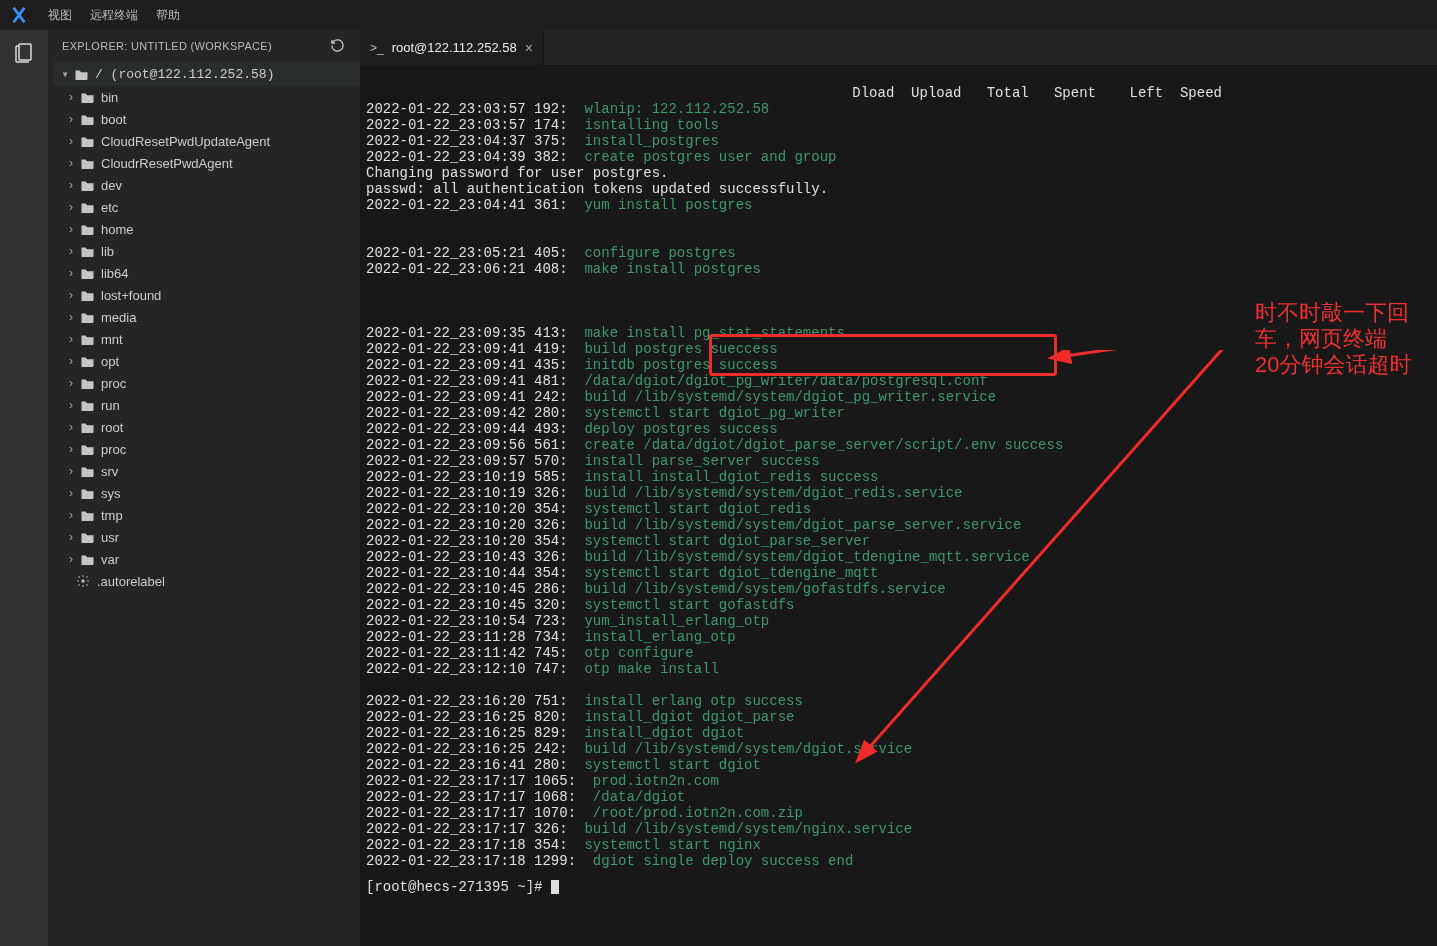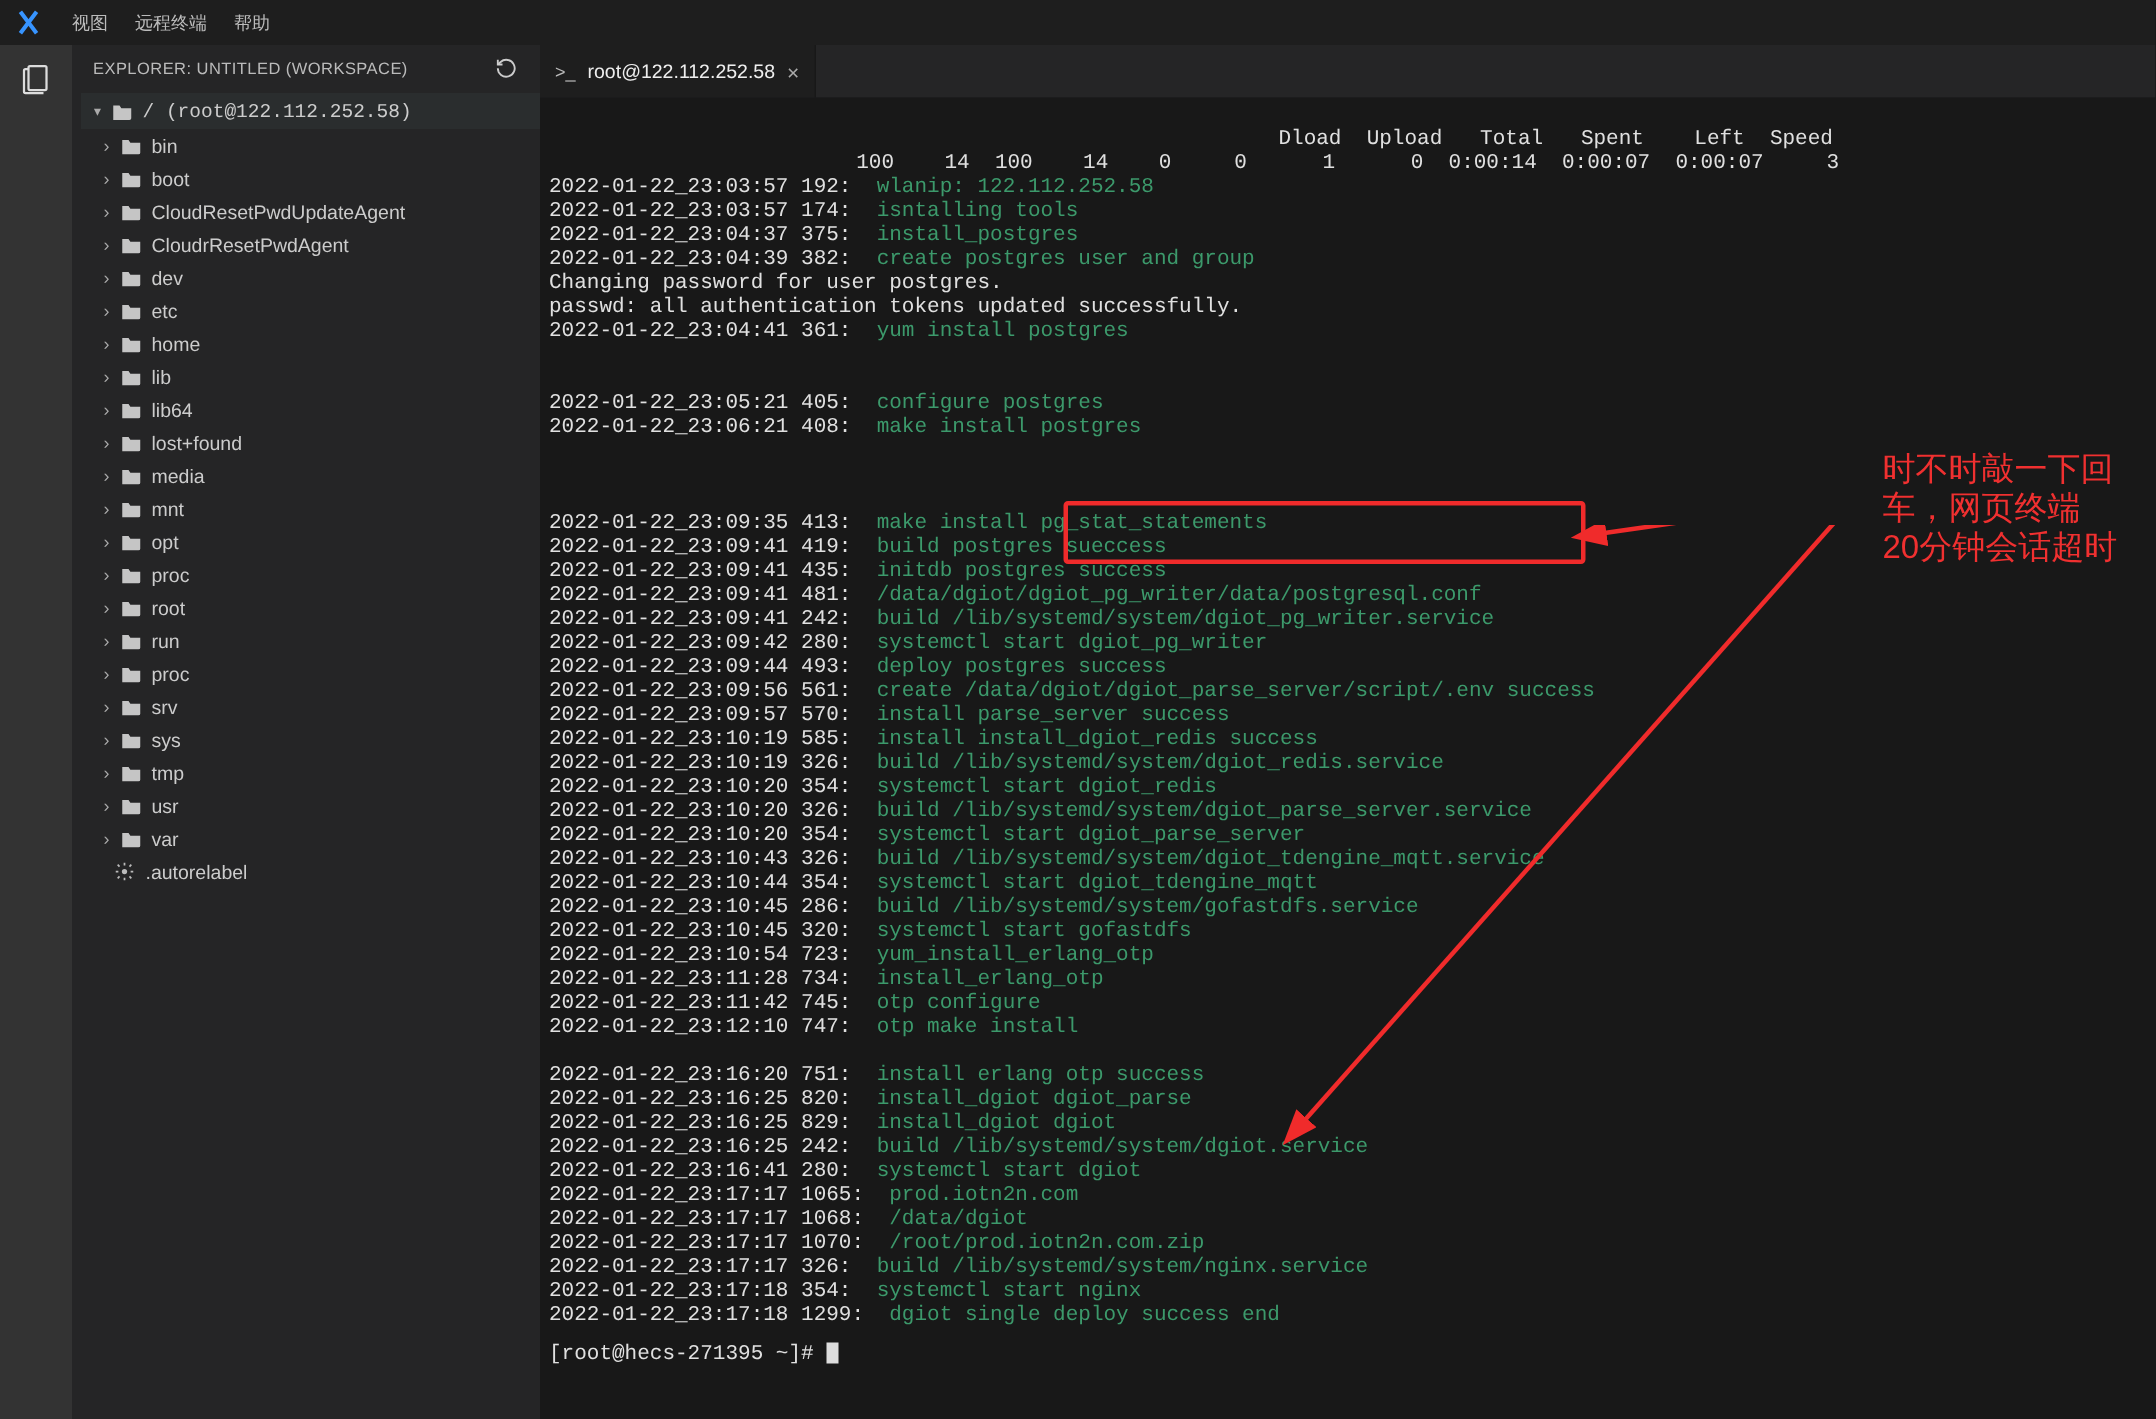--- a/index.html
+++ b/index.html
@@ -210,30 +210,30 @@
             </span>
             <span>proc</span>
           </div>
           <div class="tree-row indent1">
             <span class="chev"></span>
             <span class="fldr">
               <svg width="15" height="12" viewBox="0 0 24 20" fill="#c5c5c5">
                 <path d="M2 4 h7 l2 3 h11 v11 a2 2 0 0 1 -2 2 H2 Z"></path>
               </svg>
             </span>
+            <span>run</span>
+          </div>
+          <div class="tree-row indent1">
+            <span class="chev"></span>
+            <span class="fldr">
+              <svg width="15" height="12" viewBox="0 0 24 20" fill="#c5c5c5">
+                <path d="M2 4 h7 l2 3 h11 v11 a2 2 0 0 1 -2 2 H2 Z"></path>
+              </svg>
+            </span>
             <span>root</span>
-          </div>
-          <div class="tree-row indent1">
-            <span class="chev"></span>
-            <span class="fldr">
-              <svg width="15" height="12" viewBox="0 0 24 20" fill="#c5c5c5">
-                <path d="M2 4 h7 l2 3 h11 v11 a2 2 0 0 1 -2 2 H2 Z"></path>
-              </svg>
-            </span>
-            <span>run</span>
           </div>
           <div class="tree-row indent1">
             <span class="chev"></span>
             <span class="fldr">
               <svg width="15" height="12" viewBox="0 0 24 20" fill="#c5c5c5">
                 <path d="M2 4 h7 l2 3 h11 v11 a2 2 0 0 1 -2 2 H2 Z"></path>
               </svg>
             </span>
             <span>proc</span>
           </div>
@@ -298,21 +298,20 @@
   <div class="editor">
     <div class="tabs">
       <div class="tab">
         <span class="prompt-ic">&gt;_</span>
         <span>root@122.112.252.58</span>
         <span class="tab-close">×</span>
       </div>
     </div>
     <div class="terminal" id="term">
       <div class="term-line w">                                 Dload  Upload   Total   Spent    Left  Speed</div>
-      <div class="term-line w">100    14  100    14    0     0      1      0  0:00:14  0:00:07  0:00:07     3</div>
       <div id="log-lines">
           <div class="term-line"><span class="w">2022-01-22_23:03:57 192:  </span><span class="g">wlanip: 122.112.252.58</span></div>
           <div class="term-line"><span class="w">2022-01-22_23:03:57 174:  </span><span class="g">isntalling tools</span></div>
           <div class="term-line"><span class="w">2022-01-22_23:04:37 375:  </span><span class="g">install_postgres</span></div>
           <div class="term-line"><span class="w">2022-01-22_23:04:39 382:  </span><span class="g">create postgres user and group</span></div>
           <div class="term-line"><span class="w">Changing password for user postgres.</span></div>
           <div class="term-line"><span class="w">passwd: all authentication tokens updated successfully.</span></div>
           <div class="term-line"><span class="w">2022-01-22_23:04:41 361:  </span><span class="g">yum install postgres</span></div>
           <div class="term-line">&nbsp;</div>
           <div class="term-line">&nbsp;</div>

